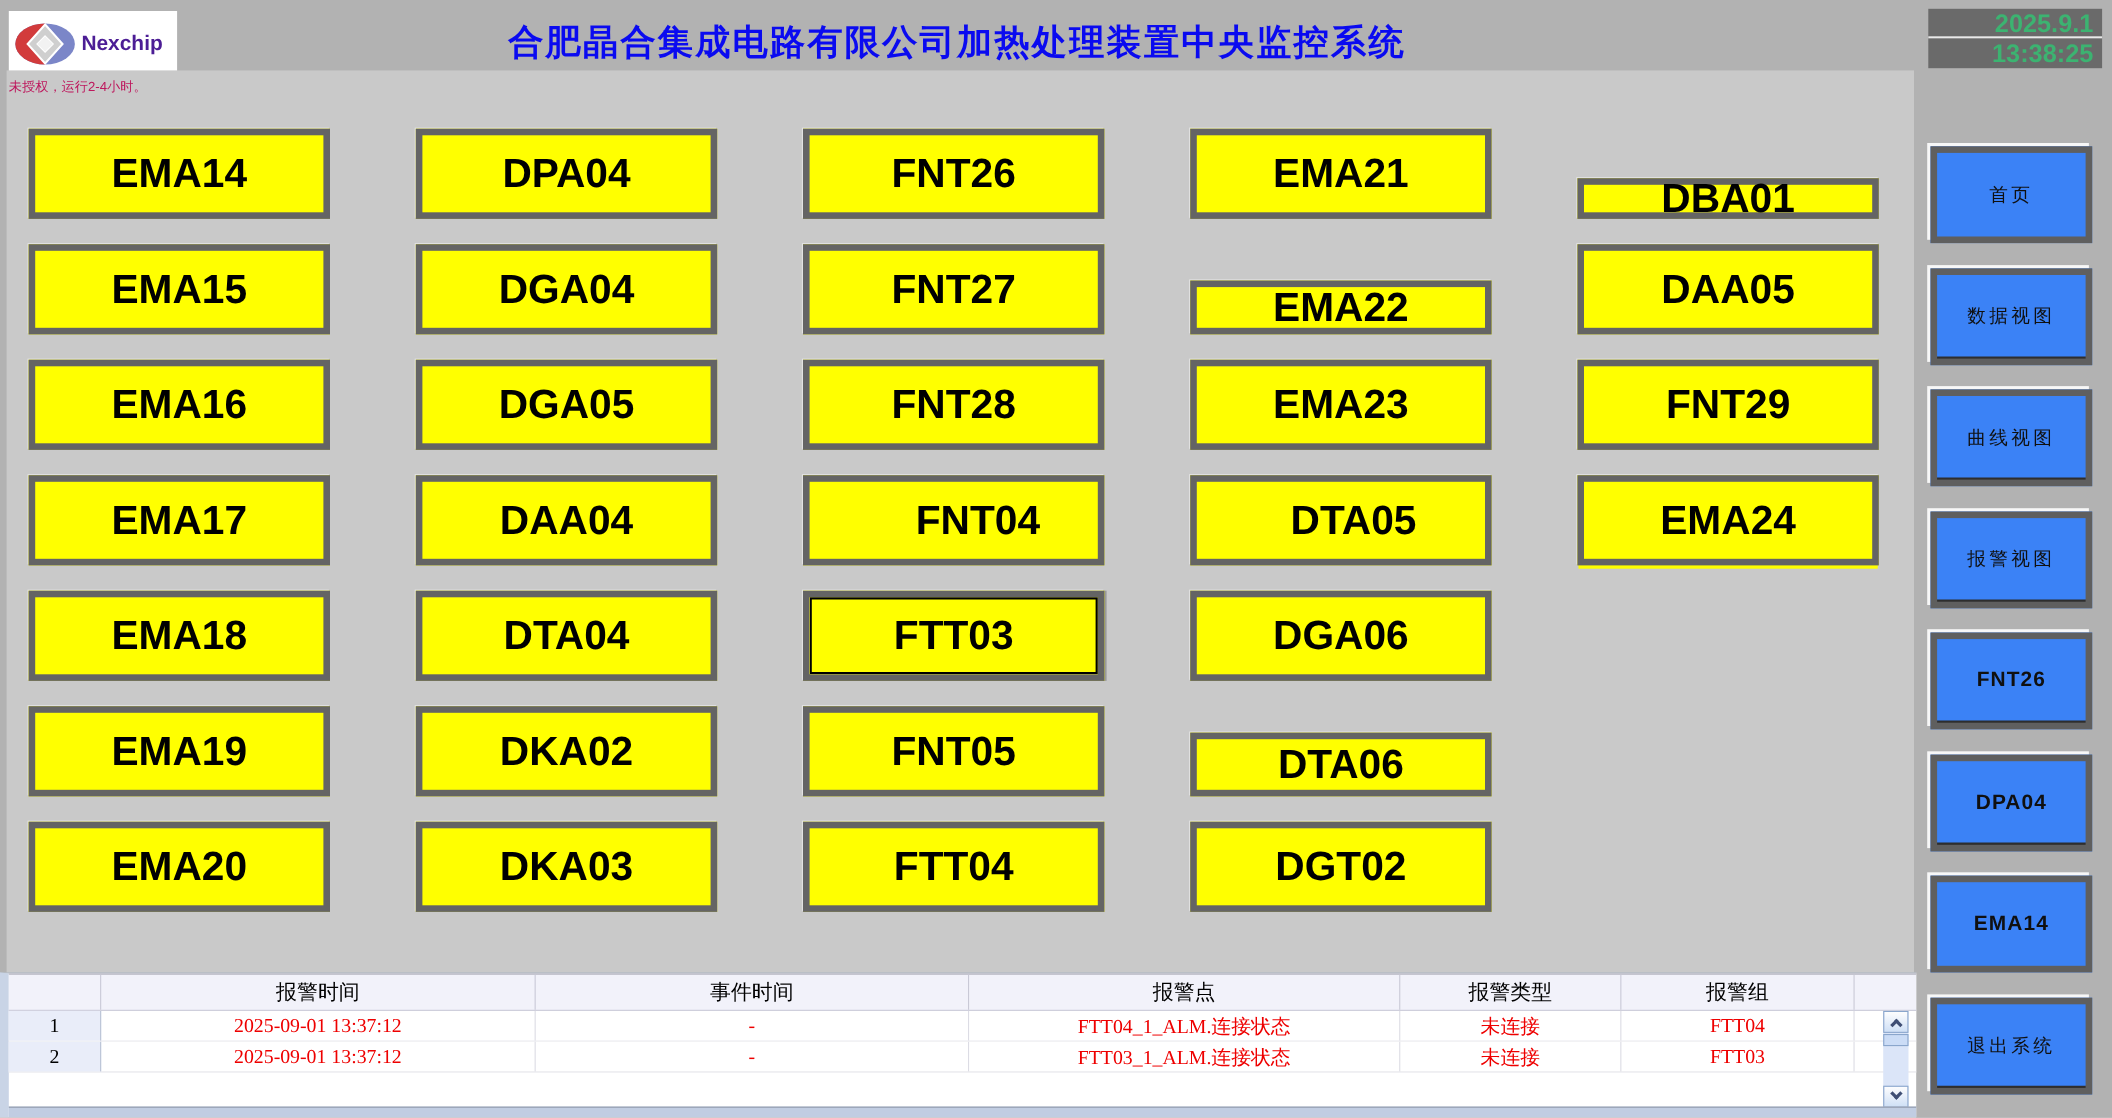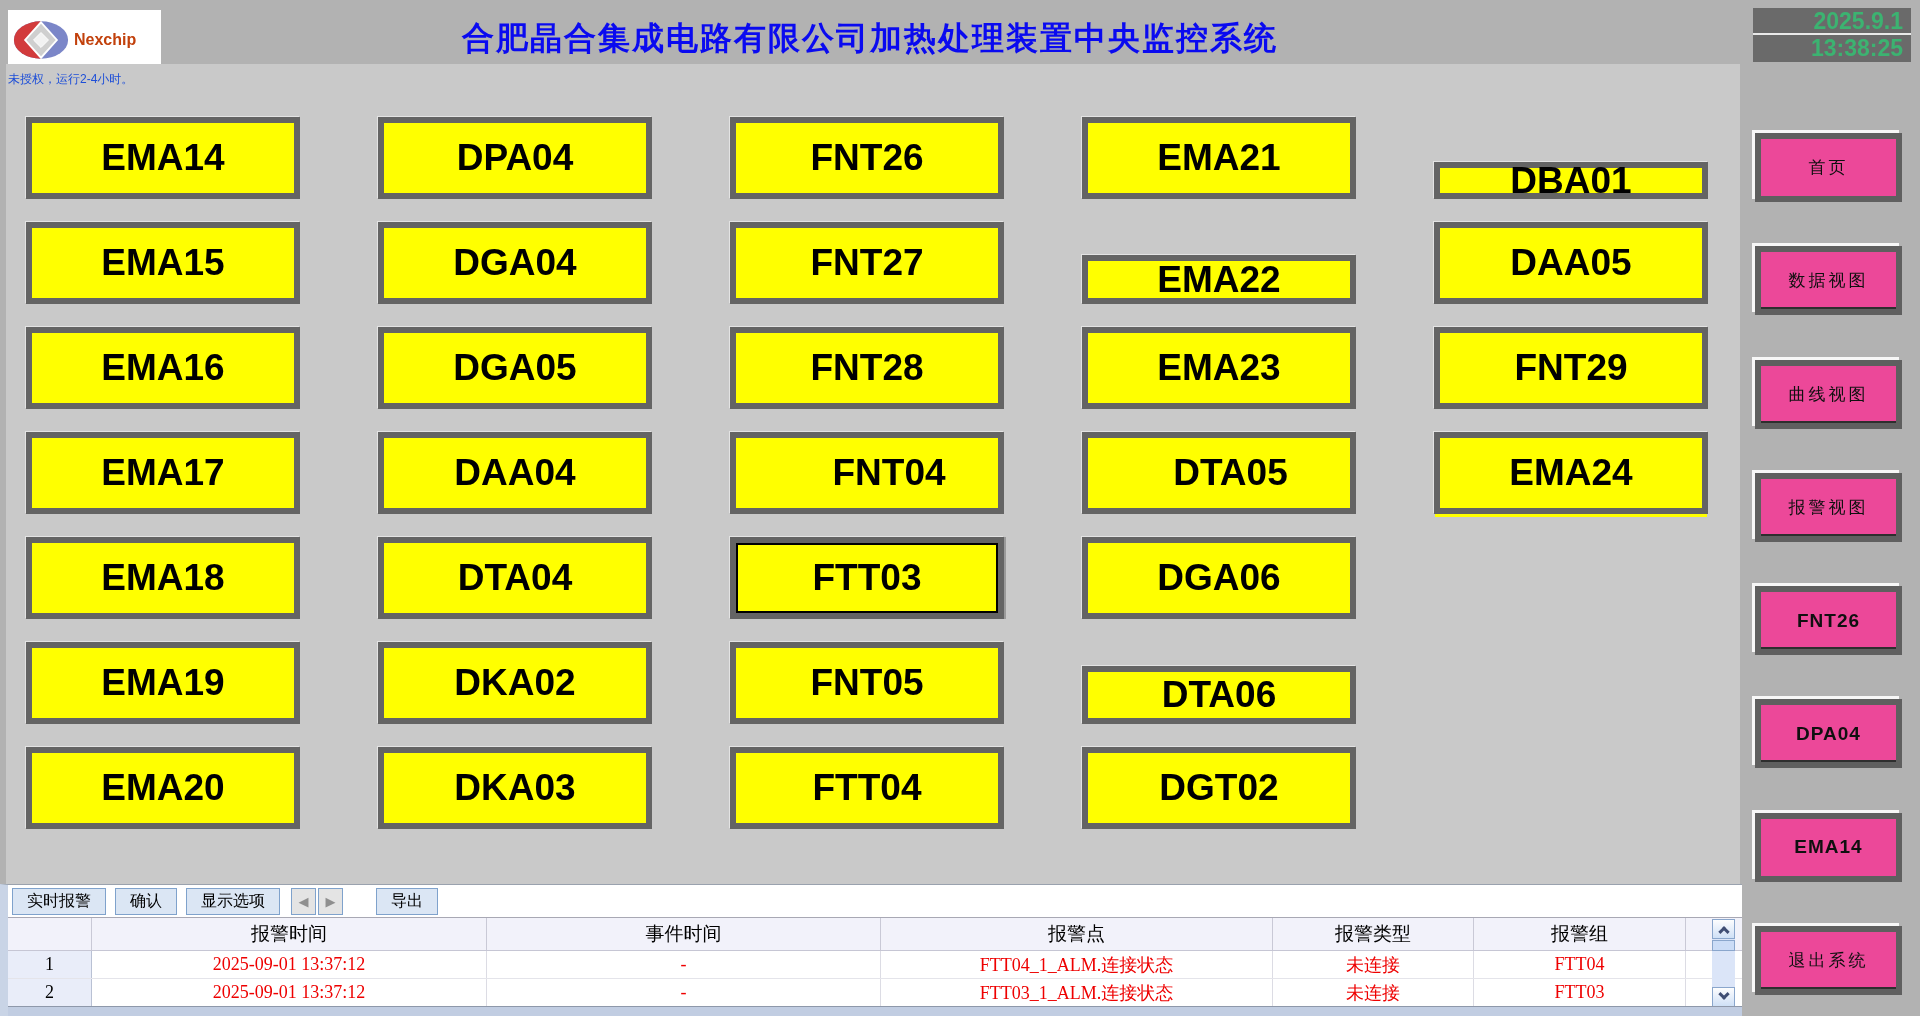--- a/index.html
+++ b/index.html
@@ -9,39 +9,39 @@
     background:#b2b2b2;
     font-family:"Liberation Sans", sans-serif;
     overflow:hidden;
   }
 
   
   .logo-box{
     position:absolute; left:8px; top:10px; width:153px; height:60px;
     background:#ffffff; display:flex; align-items:center; gap:5px; padding-left:5px;
   }
-  .logo-text{ color:#c2410c; font-weight:bold; font-size:16px; letter-spacing:0px; }
+  .logo-text{ color:#4c1d95; font-weight:bold; font-size:19px; letter-spacing:0px; }
   .page-title{
     position:absolute; left:0; top:17px; width:1740px; text-align:center;
     font-family:"Liberation Serif", serif; font-weight:bold; font-size:32px;
     color:#0a0af0; letter-spacing:2px; white-space:nowrap;
   }
   .clock{ position:absolute; left:1753px; top:8px; width:158px; }
   .clock-row{
     height:27px; line-height:27px; background:#6a6a6a; color:#3cb371;
     font-weight:bold; font-size:23px; text-align:right; padding-right:8px;
   }
   .clock-row.first{ border-bottom:2px solid #e9e9e9; }
 
   
   .main-panel{
     position:absolute; left:6px; top:64px; width:1734px; height:822px;
     background:#c9c9c9;
   }
-  .status-text{ position:absolute; left:2px; top:7px; font-size:12px; color:#1d4ed8; }
+  .status-text{ position:absolute; left:2px; top:7px; font-size:12px; color:#be185d; }
 
   .eq-grid{
     position:absolute; left:20px; top:53px;
     display:grid; grid-template-columns:repeat(5,274px);
     grid-auto-rows:82px; column-gap:78px; row-gap:23px;
   }
   .eq-btn{
     background:#ffff00; border:6px solid #646464;
     box-shadow:-1px -1px 0 #e3e3e3;
     display:flex; align-items:center; justify-content:center; cursor:pointer;
@@ -49,21 +49,21 @@
   .eq-btn .eq-label{ font-weight:bold; font-size:37px; color:#000; }
   .eq-btn.focused{ box-shadow:-1px -1px 0 #e3e3e3, inset 0 0 0 2px #000, 2px 0 0 #9a9a9a; }
   .eq-btn.yellow-underline{ box-shadow:-1px -1px 0 #e3e3e3, 0 4px 0 -1px #ffff00; }
 
   
   .sidebar{
     position:absolute; left:1755px; top:133px; width:147px; height:862px;
     display:flex; flex-direction:column; justify-content:space-between;
   }
   .side-btn{
-    height:69px; background:#ec4899; border:6px solid #5f5f5f;
+    height:88px; background:#3b82f6; border:6px solid #5f5f5f;
     box-shadow:-3px -3px 0 #f7f7f7;
     display:flex; align-items:center; justify-content:center; cursor:pointer;
   }
   .side-btn.underline{ box-shadow:-3px -3px 0 #f7f7f7, inset 0 -8px 0 -6px #2e2e2e; }
   .side-label{ font-family:"Liberation Serif", serif; font-size:17px; letter-spacing:3px; color:#101010; }
   .side-btn.device .side-label{
     font-family:"Liberation Sans", sans-serif; font-weight:bold; font-size:19px; letter-spacing:1px;
   }
 
   
@@ -265,30 +265,20 @@
   </div>
     <div class="side-btn device">
     <span class="side-label">EMA14</span>
   </div>
     <div class="side-btn nav underline">
     <span class="side-label">退出系统</span>
   </div>
   </div>
 
 <div class="alarm-panel">
-  <div class="toolbar">
-    <div class="tb-btn">实时报警</div>
-    <div class="tb-btn">确认</div>
-    <div class="tb-btn">显示选项</div>
-    <div class="tb-arrows">
-      <div class="tb-arrow">◀</div>
-      <div class="tb-arrow">▶</div>
-    </div>
-    <div class="tb-btn export">导出</div>
-  </div>
 
   <div class="tbl-header">
     <div class="th col-0"></div>
   <div class="th col-1">报警时间</div>
       <div class="th col-2">事件时间</div>
       <div class="th col-3">报警点</div>
       <div class="th col-4">报警类型</div>
       <div class="th col-5">报警组</div>
       <div class="th col-fill"></div>
     </div>

